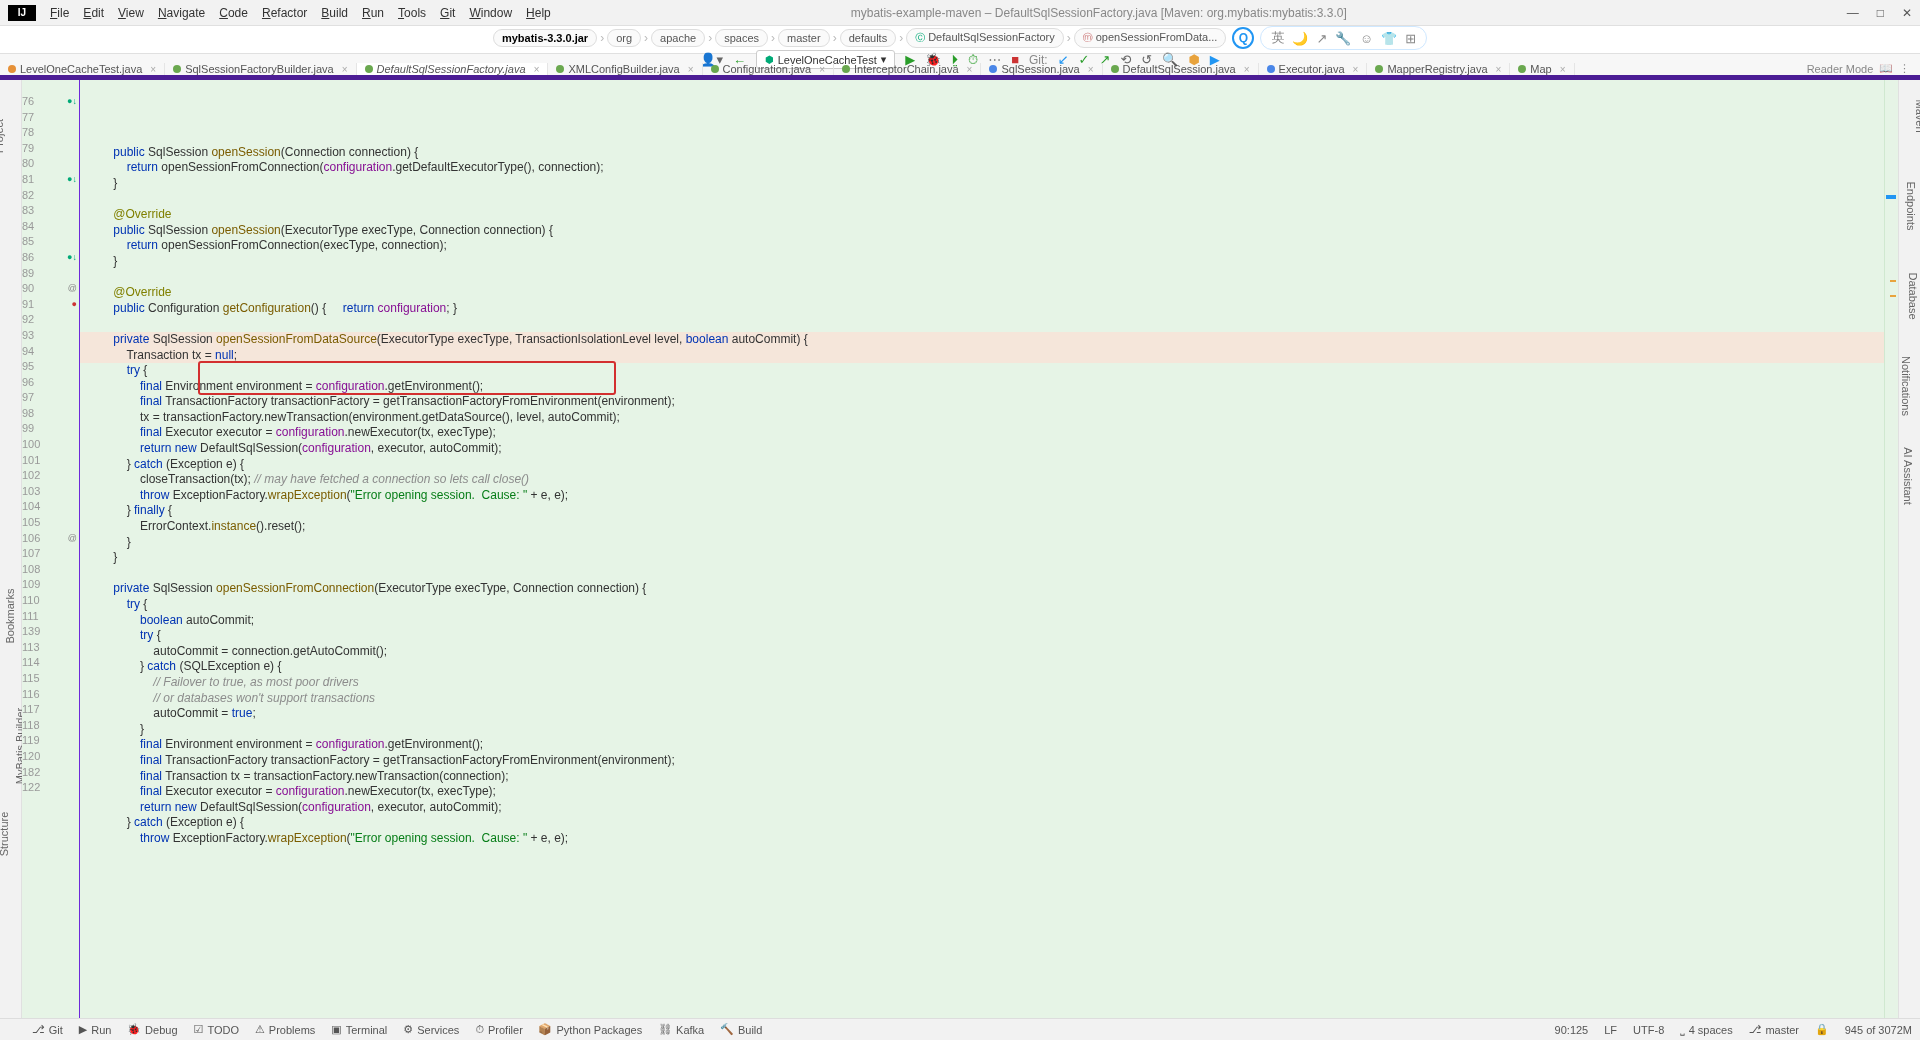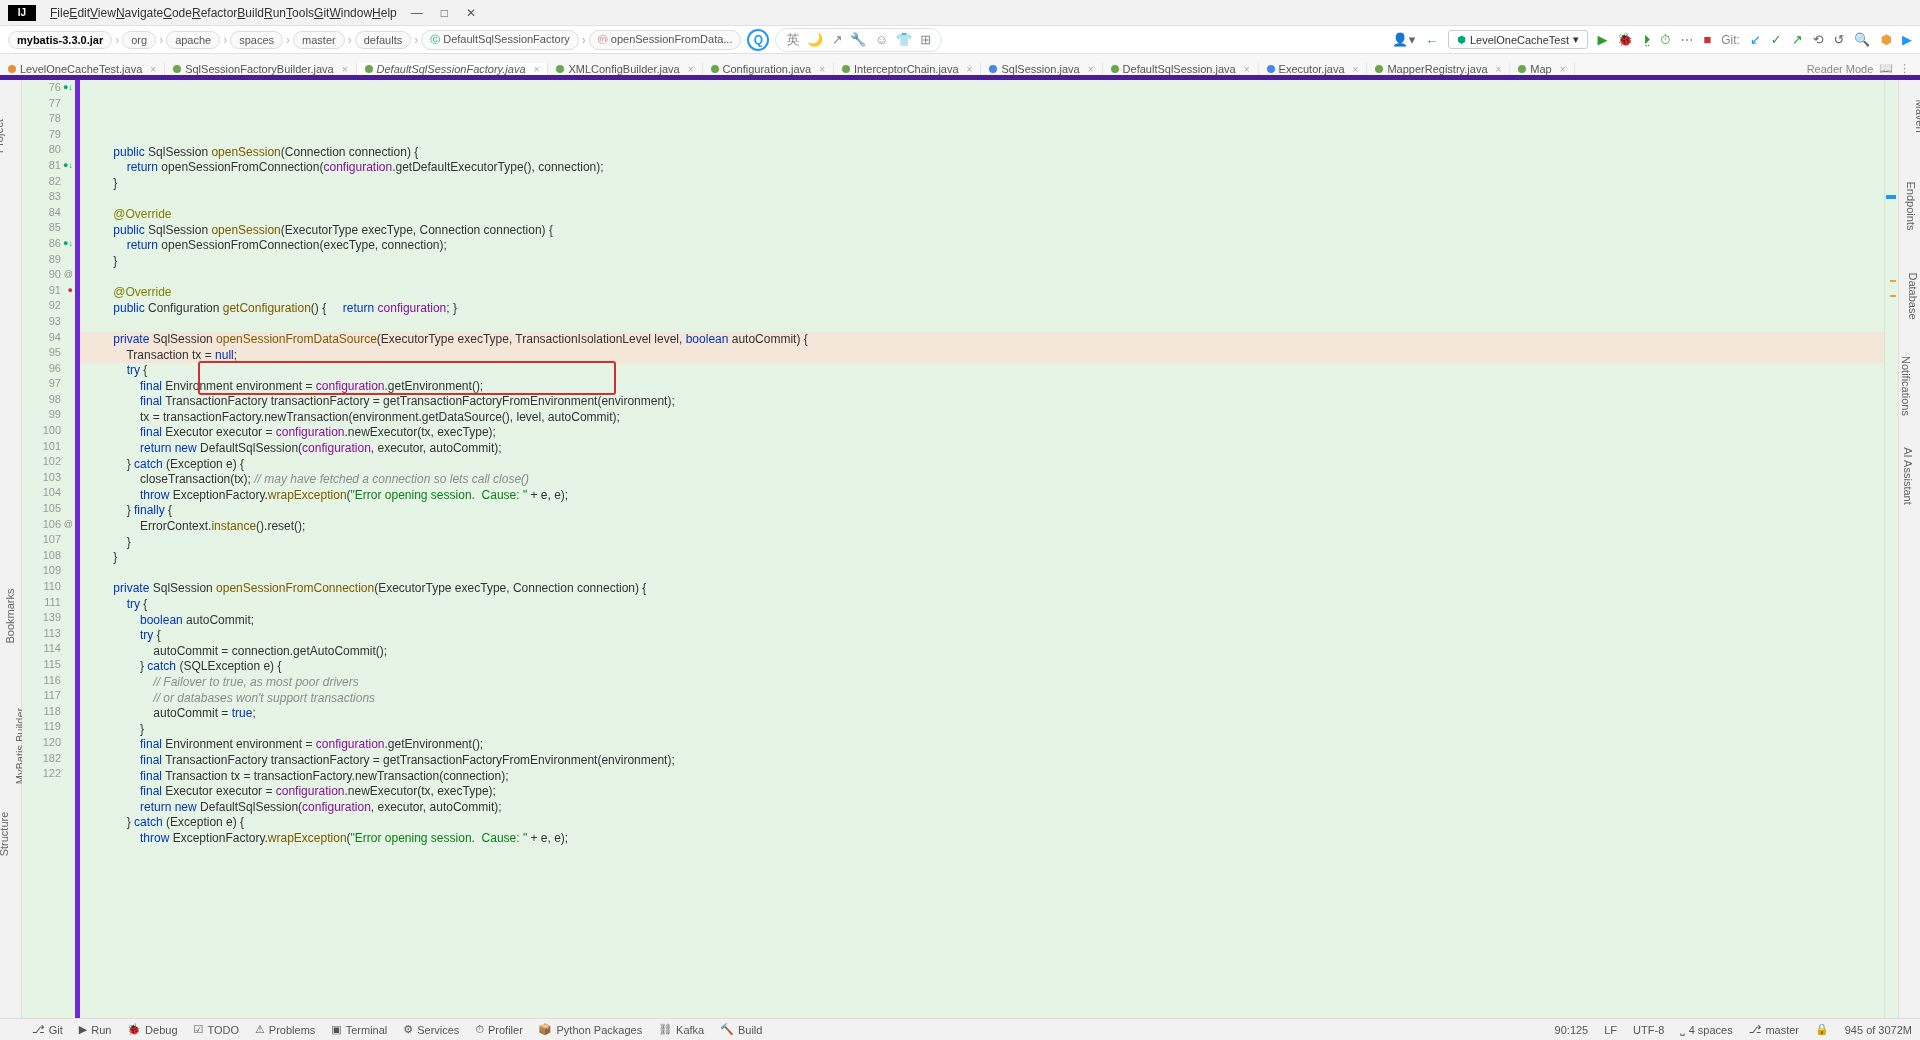--- a/index.html
+++ b/index.html
@@ -3,21 +3,21 @@
 <meta charset="utf-8">
 <style>
 * { margin:0; padding:0; box-sizing:border-box; font-family:"Segoe UI",Arial,sans-serif; }
 body { background:#f7f7f7; font-size:12px; color:#333; overflow:hidden; width:1920px; height:1040px; position:relative; }
 .menubar { height:26px; background:#f2f2f2; display:flex; align-items:center; padding:0 8px; gap:14px; border-bottom:1px solid #e0e0e0; }
 .menubar .app-icon { width:28px; height:16px; background:#000; color:#fff; font-size:10px; display:flex; align-items:center; justify-content:center; font-weight:bold; }
 .menubar .mitem { font-size:12px; cursor:pointer; }
 .menubar .mitem u { text-decoration:underline; }
 .menubar .title { flex:1; text-align:center; color:#888; font-size:12px; margin-left:-200px; }
 .menubar .winbtns { display:flex; gap:18px; color:#555; }
-.breadcrumb-row { height:28px; background:#fff; display:flex; align-items:center; padding:0 8px; border-bottom:1px solid #e0e0e0; justify-content:space-between; }
+.breadcrumb-row { height:28px; background:#fff; display:flex; align-items:center; padding:0 8px; border-bottom:1px solid #e0e0e0; justify-content:space-between;flex-direction:column; }
 .breadcrumbs { display:flex; align-items:center; gap:2px; }
 .crumb { padding:2px 8px; border:1px solid #ddd; border-radius:10px; font-size:11px; color:#555; background:#fafafa; cursor:pointer; }
 .crumb.first { font-weight:bold; color:#000; }
 .crumb .cicon { color:#888; margin-right:3px; font-size:10px; }
 .crumb .cicon.cls { color:#0a7; }
 .crumb .cicon.meth { color:#c77; }
 .qa-circle { width:22px; height:22px; border:2px solid #2196f3; border-radius:50%; display:inline-flex; align-items:center; justify-content:center; color:#2196f3; font-weight:bold; margin:0 4px; }
 .qa-tools { display:flex; gap:8px; color:#888; font-size:13px; border:1px solid #cfe8ff; border-radius:12px; padding:2px 10px; align-items:center; }
 .toolbar-right { display:flex; align-items:center; gap:10px; }
 .toolbar-right .btn { color:#666; font-size:13px; cursor:pointer; }
@@ -44,21 +44,21 @@
 .left-strip .vl4 { top:748px; }
 .right-strip { width:22px; background:#f2f2f2; border-left:1px solid #e0e0e0; position:relative; }
 .right-strip .vlabel { position:absolute; transform:rotate(90deg); transform-origin:center; font-size:11px; color:#666; white-space:nowrap; right:-16px; }
 .right-strip .vr1 { top:30px; }
 .right-strip .vr2 { top:120px; }
 .right-strip .vr3 { top:210px; }
 .right-strip .vr4 { top:300px; }
 .right-strip .vr5 { top:390px; }
 .right-strip .vr6 { top:450px; }
 .editor { flex:1; display:flex; background:#e6f4e6; position:relative; }
-.gutter { width:58px; background:#e6f4e6; border-right:5px solid #6d28d9; font-family:Consolas,monospace; font-size:11px; color:#999; text-align:right; padding-right:14px; padding-top:0; line-height:15.6px; position:relative; }
+.gutter { width:58px; background:#e6f4e6; border-right:1px solid #6d28d9; font-family:Consolas,monospace; font-size:11px; color:#999; text-align:left; padding-right:14px; padding-top:14px; line-height:15.6px; position:relative; }
 .gutter .gl { height:15.6px; position:relative; }
 .gutter .gicon { position:absolute; right:-12px; font-size:9px; }
 .gutter .gicon.ov { color:#0a7; }
 .gutter .gicon.bp { color:#c33; right:-12px; }
 .gutter .gicon.at { color:#888; right:-12px; }
 .code { flex:1; font-family:Consolas,monospace; font-size:12px; line-height:15.6px; padding-top:18px; white-space:pre; overflow:hidden; position:relative; }
 .code .ln { height:15.6px; padding-left:20px; }
 .code .ln.hl { background:#f5e6da; }
 .kw { color:#0033b3; font-weight:500; }
 .ann { color:#808000; }
@@ -73,34 +73,35 @@
 .statusbar { height:22px; background:#f2f2f2; border-top:1px solid #ddd; display:flex; align-items:center; padding:0 8px; gap:16px; font-size:11px; color:#555; }
 .statusbar .sitem { display:flex; align-items:center; gap:4px; cursor:pointer; }
 .statusbar .sp { flex:1; }
 .statusbar .sicon { font-size:11px; }
 </style>
 </head>
 <body>
 
 <div class="menubar">
   <div class="app-icon">IJ</div>
-  <div id="menu-items" style="display:flex;">
+  <div id="menu-items" style="display:flex;gap:14px">
       <span class="mitem"><u>F</u>ile</span>
       <span class="mitem"><u>E</u>dit</span>
       <span class="mitem"><u>V</u>iew</span>
       <span class="mitem"><u>N</u>avigate</span>
       <span class="mitem"><u>C</u>ode</span>
       <span class="mitem"><u>R</u>efactor</span>
       <span class="mitem"><u>B</u>uild</span>
       <span class="mitem"><u>R</u>un</span>
       <span class="mitem"><u>T</u>ools</span>
       <span class="mitem"><u>G</u>it</span>
       <span class="mitem"><u>W</u>indow</span>
       <span class="mitem"><u>H</u>elp</span>
     </div>
+  <div class="title">mybatis-example-maven – DefaultSqlSessionFactory.java [Maven: org.mybatis:mybatis:3.3.0]</div>
   <div class="winbtns">
     <span>—</span>
     <span>□</span>
     <span>✕</span>
   </div>
 </div>
 
 <div class="breadcrumb-row">
   <div class="breadcrumbs" id="crumbs">
       <div class="crumb first">mybatis-3.3.0.jar</div>

